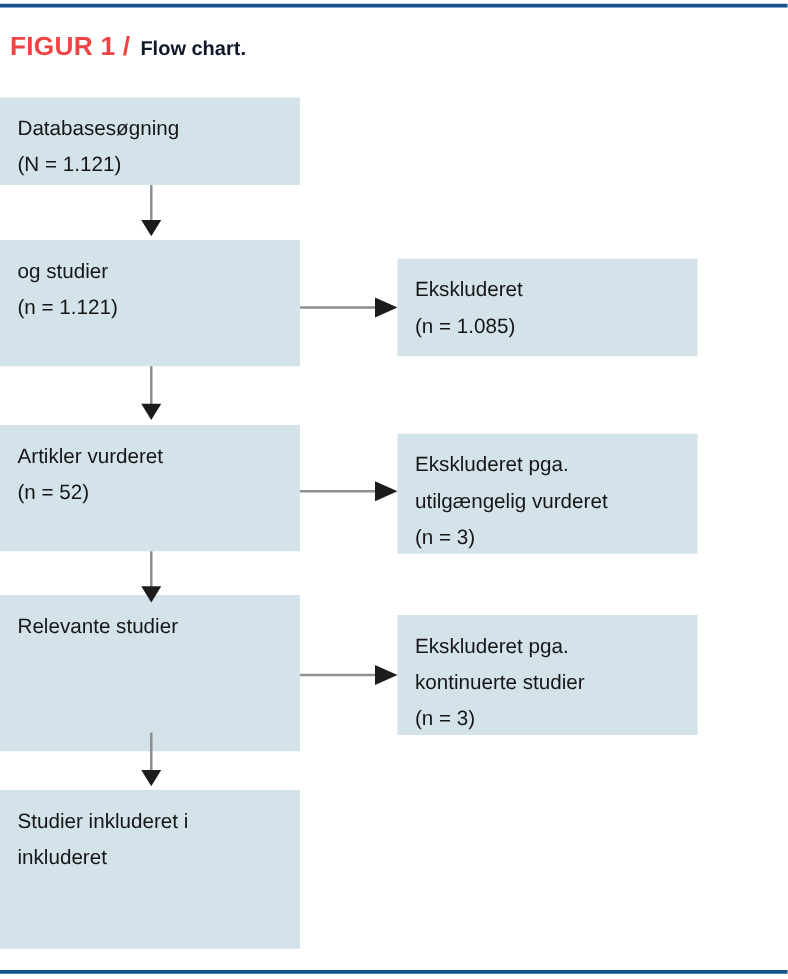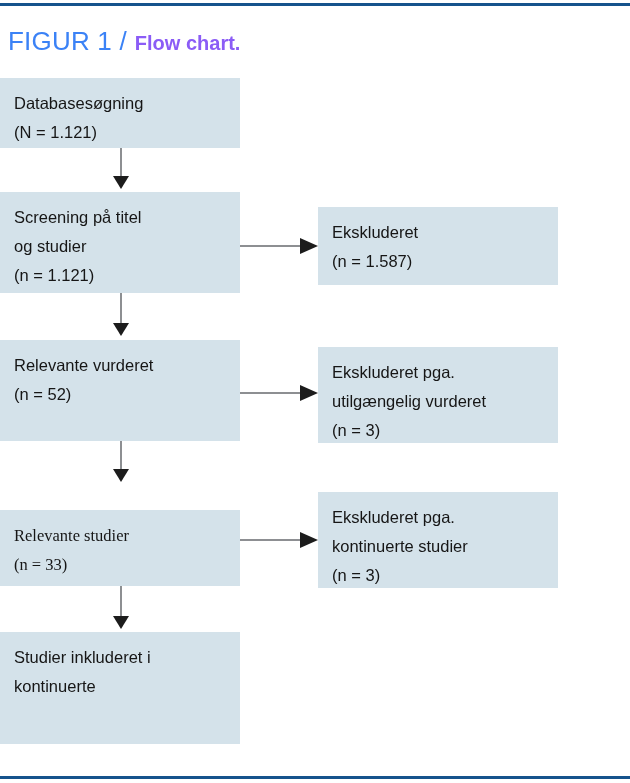--- a/index.html
+++ b/index.html
@@ -38,29 +38,29 @@
   .fig-header {
     position: absolute;
     left: 8px;
     top: 26px;
     height: 28px;
     display: flex;
     align-items: baseline;
     white-space: nowrap;
   }
   .fig-label {
-    font-size: 26px;
-    font-weight: normal;
-    color: #3b82f6;
+    font-size: 21px;
+    font-weight: bold;
+    color: #ef4444;
     letter-spacing: 0.2px;
   }
   .fig-caption {
-    font-size: 20px;
+    font-size: 16px;
     font-weight: bold;
-    color: #8b5cf6;
+    color: #0f172a;
     margin-left: 8px;
   }
 
   
   .flow-box {
     position: absolute;
     background: #d4e2ea;
     box-sizing: border-box;
     padding: 11px 8px 10px 14px;
   }
@@ -71,22 +71,22 @@
     white-space: nowrap;
   }
 
   
   .col-left  { left: 0px;   width: 240px; }
   .col-right { left: 318px; width: 240px; }
 
   #box-search     { top: 78px;  height: 70px; }
   #box-screening  { top: 192px; height: 101px; }
   #box-assessed   { top: 340px; height: 101px; }
-  #box-relevant   { top: 510px; height: 76px; font-family: Liberation Serif, serif; }
-  #box-included   { top: 632px; height: 112px; }
+  #box-relevant   { top: 476px; height: 125px; }
+  #box-included   { top: 632px; height: 127px; }
 
   #box-excl-1     { top: 207px; height: 78px; }
   #box-excl-2     { top: 347px; height: 96px; }
   #box-excl-3     { top: 492px; height: 96px; }
 
   
   .v-conn {
     position: absolute;
     left: 120px;
     width: 2px;
@@ -144,43 +144,41 @@
     <span class="fig-label">FIGUR 1 /</span>
     <span class="fig-caption">Flow chart.</span>
   </div>
 
   <div class="flow-box col-left" id="box-search">
     <div class="line">Databasesøgning</div>
     <div class="line">(N = 1.121)</div>
   </div>
 
   <div class="flow-box col-left" id="box-screening">
-    <div class="line">Screening på titel</div>
     <div class="line">og studier</div>
     <div class="line">(n = 1.121)</div>
   </div>
 
   <div class="flow-box col-left" id="box-assessed">
-    <div class="line">Relevante vurderet</div>
+    <div class="line">Artikler vurderet</div>
     <div class="line">(n = 52)</div>
   </div>
 
   <div class="flow-box col-left" id="box-relevant">
     <div class="line">Relevante studier</div>
-    <div class="line">(n = 33)</div>
   </div>
 
   <div class="flow-box col-left" id="box-included">
     <div class="line">Studier inkluderet i</div>
-    <div class="line">kontinuerte</div>
+    <div class="line">inkluderet</div>
   </div>
 
   <div class="flow-box col-right" id="box-excl-1">
     <div class="line">Ekskluderet</div>
-    <div class="line">(n = 1.587)</div>
+    <div class="line">(n = 1.085)</div>
   </div>
 
   <div class="flow-box col-right" id="box-excl-2">
     <div class="line">Ekskluderet pga.</div>
     <div class="line">utilgængelig vurderet</div>
     <div class="line">(n = 3)</div>
   </div>
 
   <div class="flow-box col-right" id="box-excl-3">
     <div class="line">Ekskluderet pga.</div>

